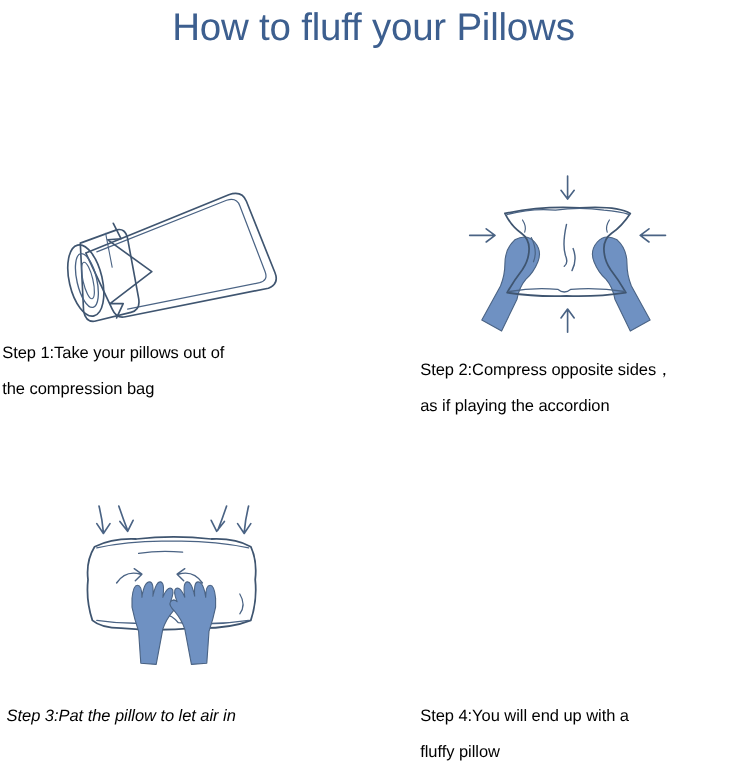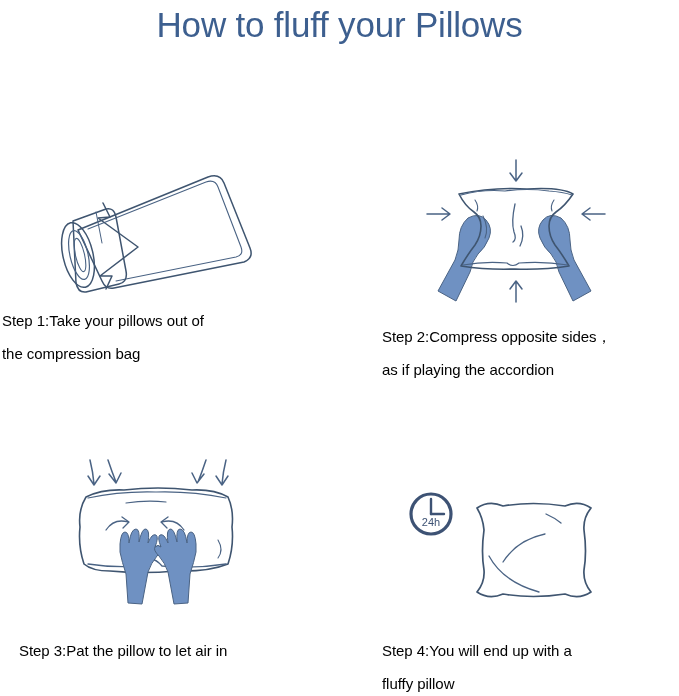--- a/index.html
+++ b/index.html
@@ -57,21 +57,21 @@
   #step-3 { left: 0px;   top: 452px; width: 340px; height: 244px; }
   #step-4 { left: 375px; top: 452px; width: 304px; height: 244px; }
 
   #step-1 .step-art { left: 36px;  top: 15px; }
   #step-2 .step-art { left: 48px;  top: 0px;  }
   #step-3 .step-art { left: 58px;  top: 0px;  }
   #step-4 .step-art { left: 28px;  top: 30px; }
 
   #step-1 .step-caption { left: 2px; top: 164px; width: 330px; }
   #step-2 .step-caption { left: 7px; top: 164px; width: 300px; }
-  #step-3 .step-caption { left: 19px; top: 182px; width: 330px; }
+  #step-3 .step-caption { left: 6px; top: 182px; width: 330px; font-style: italic; }
   #step-4 .step-caption { left: 7px; top: 182px; width: 300px; }
 
   svg { display: block; overflow: visible; }
   .ink { fill: none; stroke: #3f5570; stroke-linecap: round; stroke-linejoin: round; }
   .ink-thin { fill: none; stroke: #4a6384; stroke-linecap: round; stroke-linejoin: round; }
   .hand { fill: #6f91c2; stroke: #4a6384; stroke-width: 1; stroke-linejoin: round; }
   .clock-ring { fill: none; stroke: #3d5274; stroke-width: 3.2; }
   .clock-hand { fill: none; stroke: #3d5274; stroke-width: 2.4; stroke-linecap: round; }
   .clock-label {
     font-family: "Liberation Sans", sans-serif;
@@ -192,39 +192,17 @@
         <path class="ink-thin" stroke-width="1.5" d="M50 8 Q54 20 58 30 M51 22 L58 31 L63 21"></path>
 
         <path class="ink-thin" stroke-width="1.5" d="M148 8 Q144 20 140 30 M134 21 L139 31 L146 22"></path>
         <path class="ink-thin" stroke-width="1.5" d="M168 8 Q165 20 164 32 M158 24 L164 33 L170 24"></path>
       </svg>
     </div>
     <div class="step-caption">Step 3:Pat the pillow to let air in</div>
   </div>
 
   <div class="step" id="step-4">
-    <div class="step-art">
-      <svg width="220" height="130" viewBox="0 0 220 130" aria-hidden="true">
-
-        <g>
-          <circle class="clock-ring" cx="28" cy="32" r="20"></circle>
-          <path class="clock-hand" d="M28 32 L28 17"></path>
-          <path class="clock-hand" d="M28 32 L41 32"></path>
-          <text class="clock-label" x="28" y="44">24h</text>
-        </g>
-
-        <path class="ink" stroke-width="1.7" d="M74 26 Q86 18 100 24 Q130 19 162 24 Q176 18 188 26
-                 Q180 36 181 48 Q184 70 181 88 Q180 100 188 110
-                 Q176 118 162 112 Q130 117 100 112 Q86 118 74 110
-                 Q82 100 81 88 Q78 70 81 48 Q80 36 74 26 Z"></path>
-
-        <path class="ink-thin" stroke-width="1.3" d="M100 80 Q114 58 142 52"></path>
-
-        <path class="ink-thin" stroke-width="1.3" d="M143 32 Q152 36 158 41"></path>
-
-        <path class="ink-thin" stroke-width="1.3" d="M86 74 Q100 100 136 110"></path>
-      </svg>
-    </div>
     <div class="step-caption">Step 4:You will end up with a
 fluffy pillow</div>
   </div>
 
 </div>
 
 </body></html>

